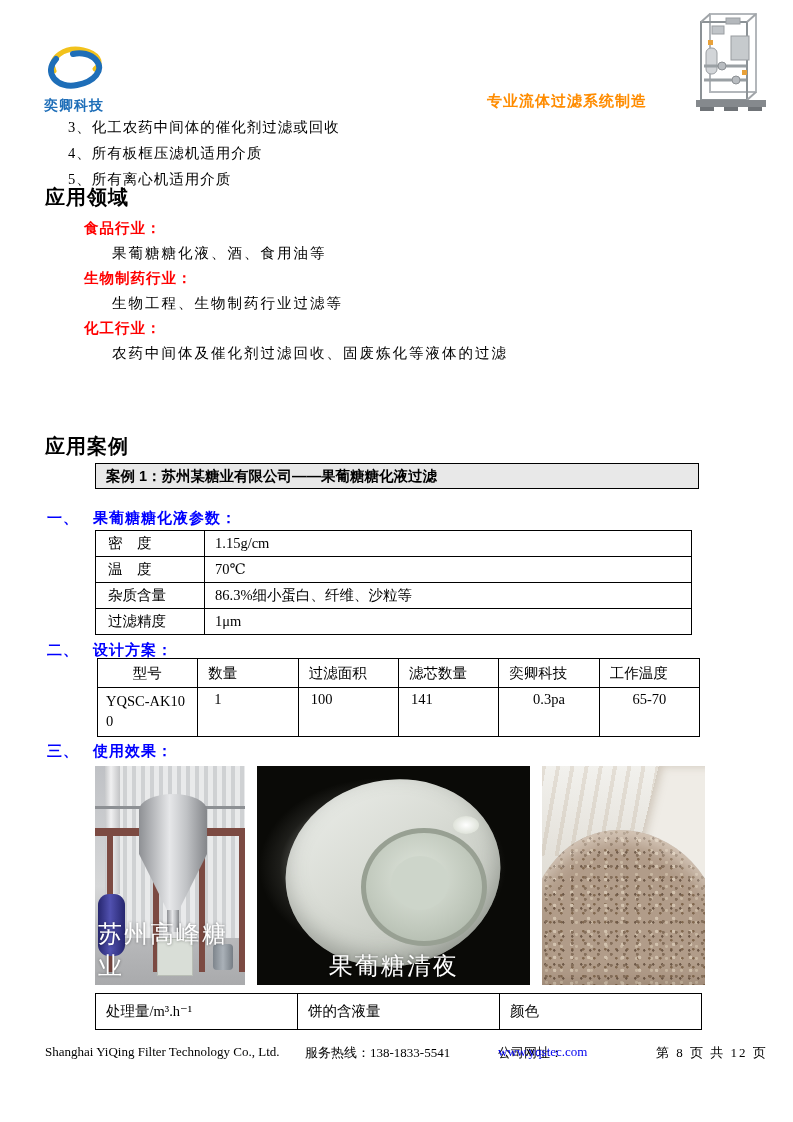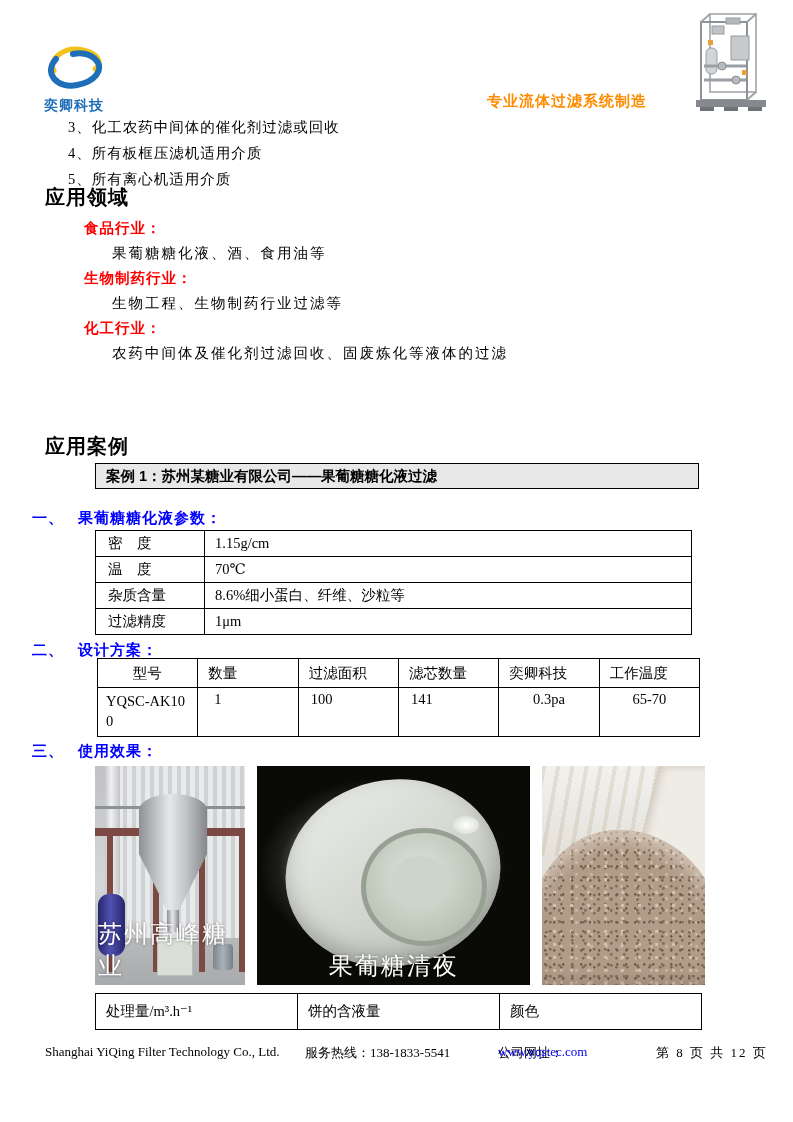--- a/index.html
+++ b/index.html
@@ -25,21 +25,21 @@
 
   .field-block{position:absolute;left:16px;top:216px;width:700px;}
   .field-label{margin-left:68px;font-family:"Liberation Sans",sans-serif;font-weight:bold;
                font-size:14.5px;color:#FF0000;line-height:25px;letter-spacing:1px;}
   .field-desc{margin-left:96px;font-size:14.5px;line-height:25px;letter-spacing:2px;}
 
   .case-bar{position:absolute;left:95px;top:463px;width:592px;height:24px;background:#e8e8e8;
             border:1px solid #000;line-height:24px;padding-left:10px;
             font-family:"Liberation Sans",sans-serif;font-weight:bold;font-size:14.5px;}
 
-  .sec-head{position:absolute;left:32px;font-family:"Liberation Sans",sans-serif;
+  .sec-head{position:absolute;left:47px;font-family:"Liberation Sans",sans-serif;
             font-weight:bold;font-size:15px;color:#0000FF;letter-spacing:1px;}
   .sec-head .no{margin-right:14px;}
   .sec1{top:509px;} .sec2{top:641px;} .sec3{top:742px;}
 
   
   table{border-collapse:collapse;table-layout:fixed;}
   td,th{border:1px solid #000;font-size:14.5px;font-weight:normal;text-align:left;
         overflow:hidden;vertical-align:middle;}
   .tbl-params{position:absolute;left:95px;top:530px;width:597px;}
   .tbl-params td{height:23px;}
@@ -196,21 +196,21 @@
         <tr>
       <td class="c-label">密　度</td>
       <td class="c-value">1.15g/cm</td>
     </tr>
     <tr>
       <td class="c-label">温　度</td>
       <td class="c-value">70℃</td>
     </tr>
     <tr>
       <td class="c-label">杂质含量</td>
-      <td class="c-value">8.6%细小蛋白、纤维、沙粒等</td>
+      <td class="c-value">86.3%细小蛋白、纤维、沙粒等</td>
     </tr>
     <tr>
       <td class="c-label">过滤精度</td>
       <td class="c-value">1μm</td>
     </tr>
   </tbody>
     </table>
 
   <div class="sec-head sec2">
     <span class="no">二、</span><span>设计方案：</span>

